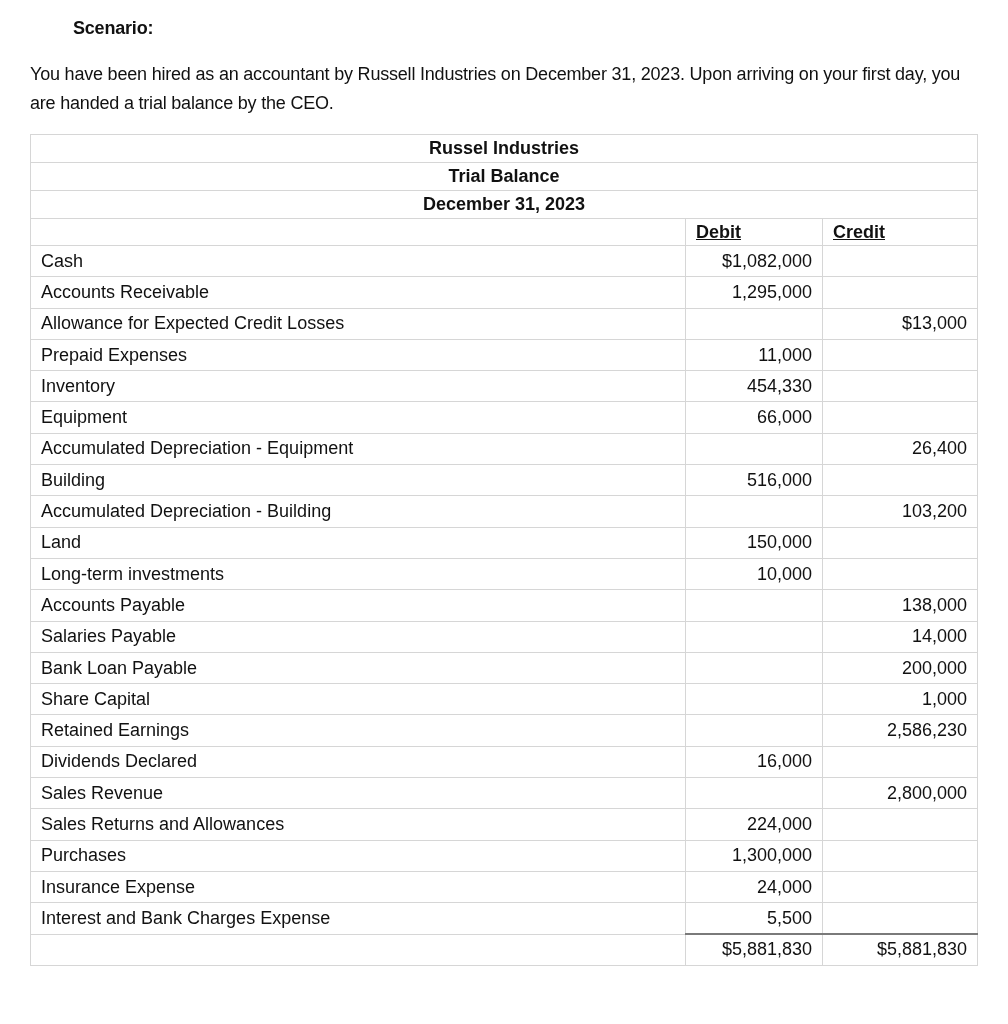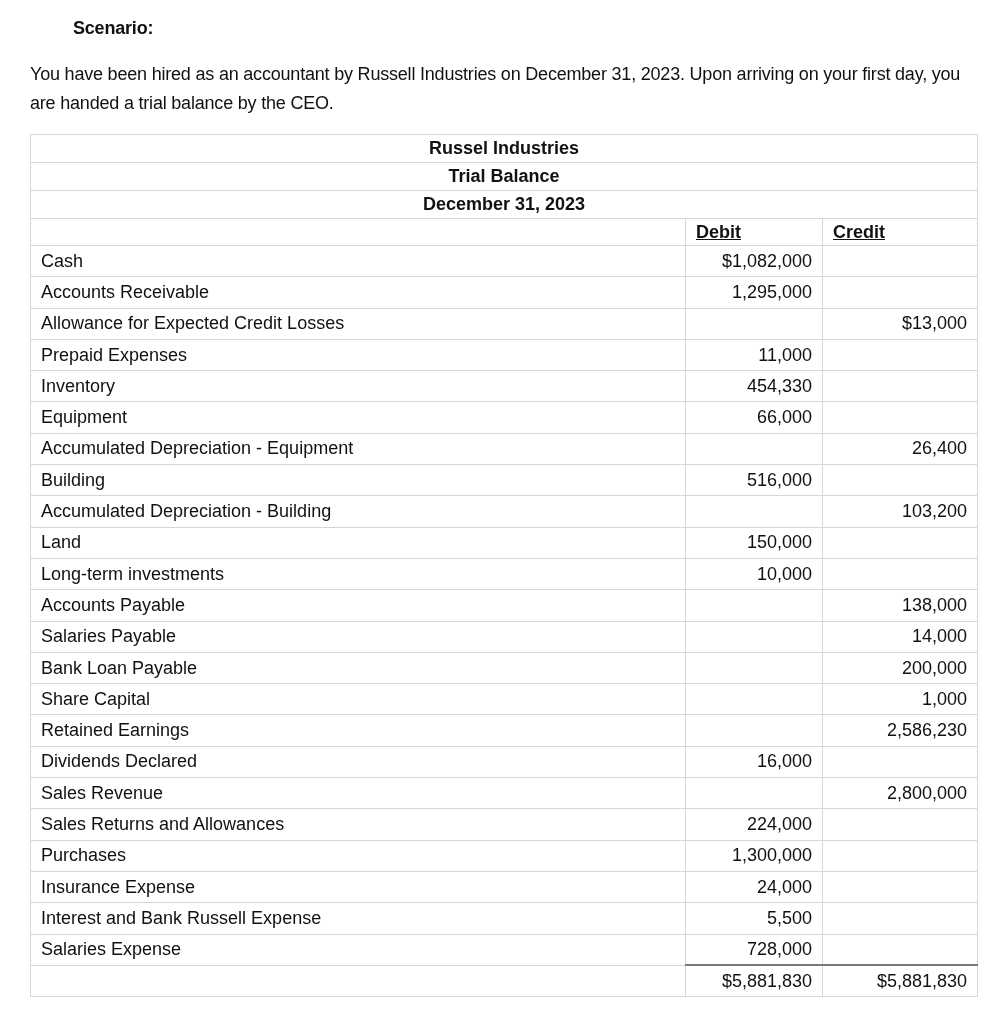--- a/index.html
+++ b/index.html
@@ -164,27 +164,22 @@
         <td class="acct">Purchases</td>
         <td class="amt">1,300,000</td>
         <td class="amt"></td>
       </tr>
       <tr class="acct-row">
         <td class="acct">Insurance Expense</td>
         <td class="amt">24,000</td>
         <td class="amt"></td>
       </tr>
       <tr class="acct-row">
-        <td class="acct">Interest and Bank Russell Expense</td>
+        <td class="acct">Interest and Bank Charges Expense</td>
         <td class="amt">5,500</td>
-        <td class="amt"></td>
-      </tr>
-      <tr class="acct-row">
-        <td class="acct">Salaries Expense</td>
-        <td class="amt">728,000</td>
         <td class="amt"></td>
       </tr>
       <tr class="total-row">
         <td></td>
         <td class="amt tot">$5,881,830</td>
         <td class="amt tot">$5,881,830</td>
       </tr>
     </tbody>
 </table>
 

